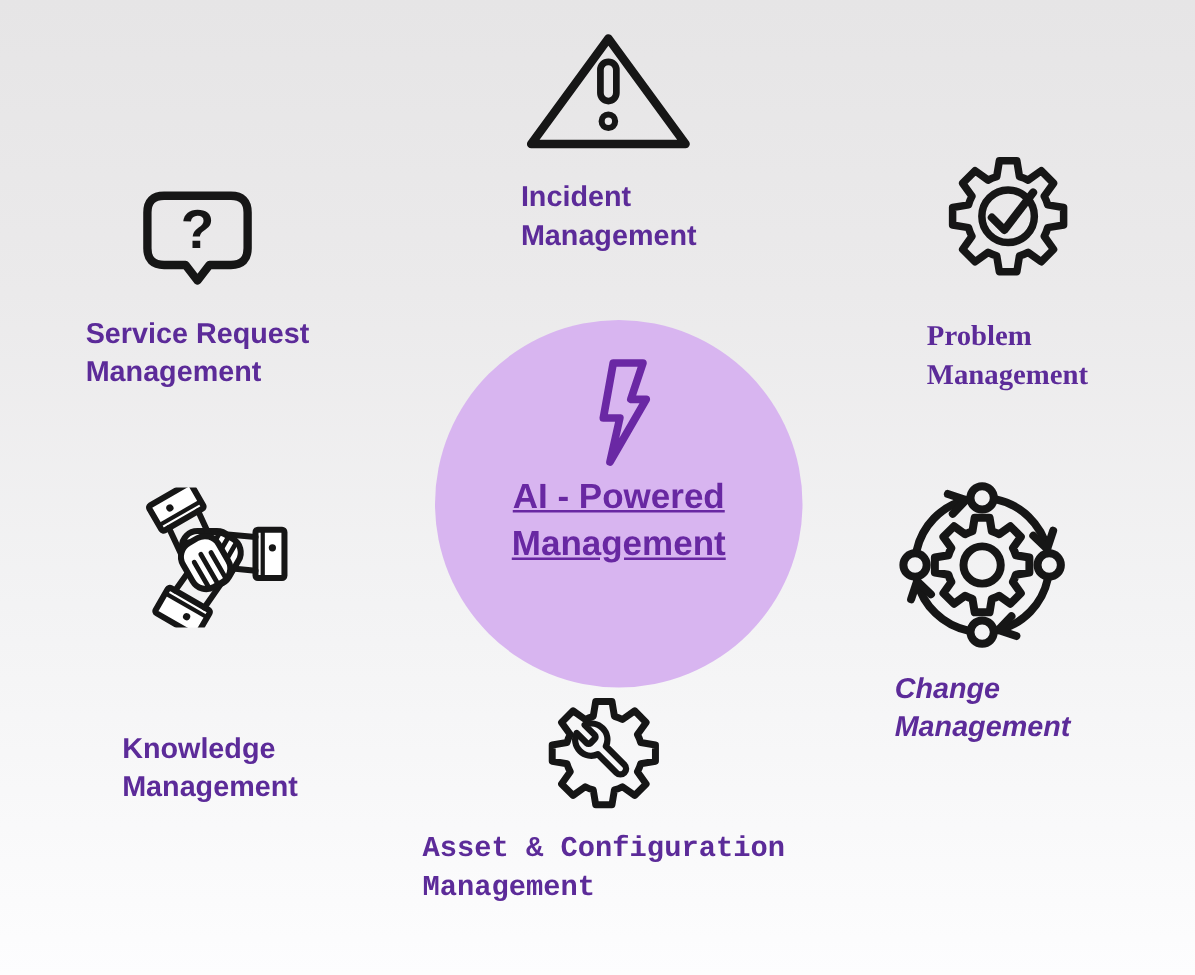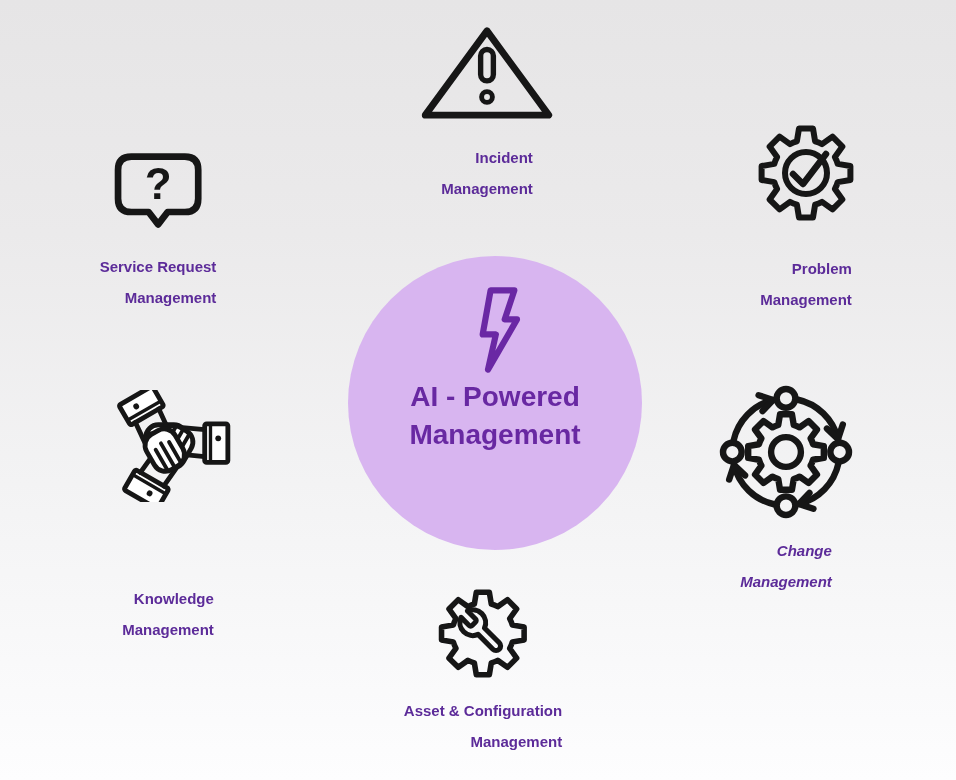--- a/index.html
+++ b/index.html
@@ -5,34 +5,34 @@
   html,body{margin:0;padding:0;}
   body{
     width:956px;height:780px;position:relative;overflow:hidden;
     background:linear-gradient(180deg,#e6e5e6 0%,#ebeaeb 30%,#f3f3f4 62%,#fdfdfe 100%);
     font-family:"Liberation Sans", sans-serif;
   }
   .node{position:absolute;display:flex;flex-direction:column;align-items:center;transform:translateX(-50%);}
   .icon{line-height:0;}
   .icon svg{display:block;}
   .stroke{fill:none;stroke:#161616;stroke-linejoin:round;stroke-linecap:round;}
-  .label{font-weight:bold;font-size:15px;line-height:31px;color:#5c2b99;text-align:right;white-space:nowrap;}
+  .label{font-weight:bold;font-size:23px;line-height:31px;color:#5c2b99;text-align:left;white-space:nowrap;}
   .label span{display:block;}
   .center-circle{
     position:absolute;left:348px;top:256px;width:294px;height:294px;border-radius:50%;
     background:#d8b5f0;display:flex;flex-direction:column;align-items:center;padding-top:30px;box-sizing:border-box;
   }
   .center-label{font-weight:bold;font-size:28px;line-height:38px;color:#6828a2;text-align:center;margin-top:4px;}
-  .center-label span{display:block;}
+  .center-label span{display:block;text-decoration:underline;}
   .bolt{fill:none;stroke:#6a28a4;stroke-width:7;stroke-linejoin:round;stroke-linecap:round;}
   
   .n-incident{left:487px;top:24px;}   .n-incident .label{margin-top:20px;}
-  .n-problem{left:806px;top:123px;}   .n-problem .label{margin-top:30px;}
+  .n-problem{left:806px;top:123px;font-family:Liberation Serif, serif;}   .n-problem .label{margin-top:30px;}
   .n-change{left:786px;top:382px;font-style:italic;}    .n-change .label{margin-top:13px;}
-  .n-asset{left:483px;top:587px;}     .n-asset .label{margin-top:15px;}
+  .n-asset{left:483px;top:556px;font-family:Liberation Mono, monospace;}     .n-asset .label{margin-top:15px;}
   .n-knowledge{left:168px;top:390px;gap:48px;} .n-knowledge .label{margin-top:33px;}
   .n-service{left:158px;top:149px;}   .n-service .label{margin-top:18px;}
 </style>
 </head>
 <body>
 
 <div class="node n-incident">
   <div class="icon">
     <svg width="140" height="98" viewBox="0 0 140 100">
       <path class="stroke" stroke-width="7" d="M70 7 L133 93 L7 93 Z"></path>

